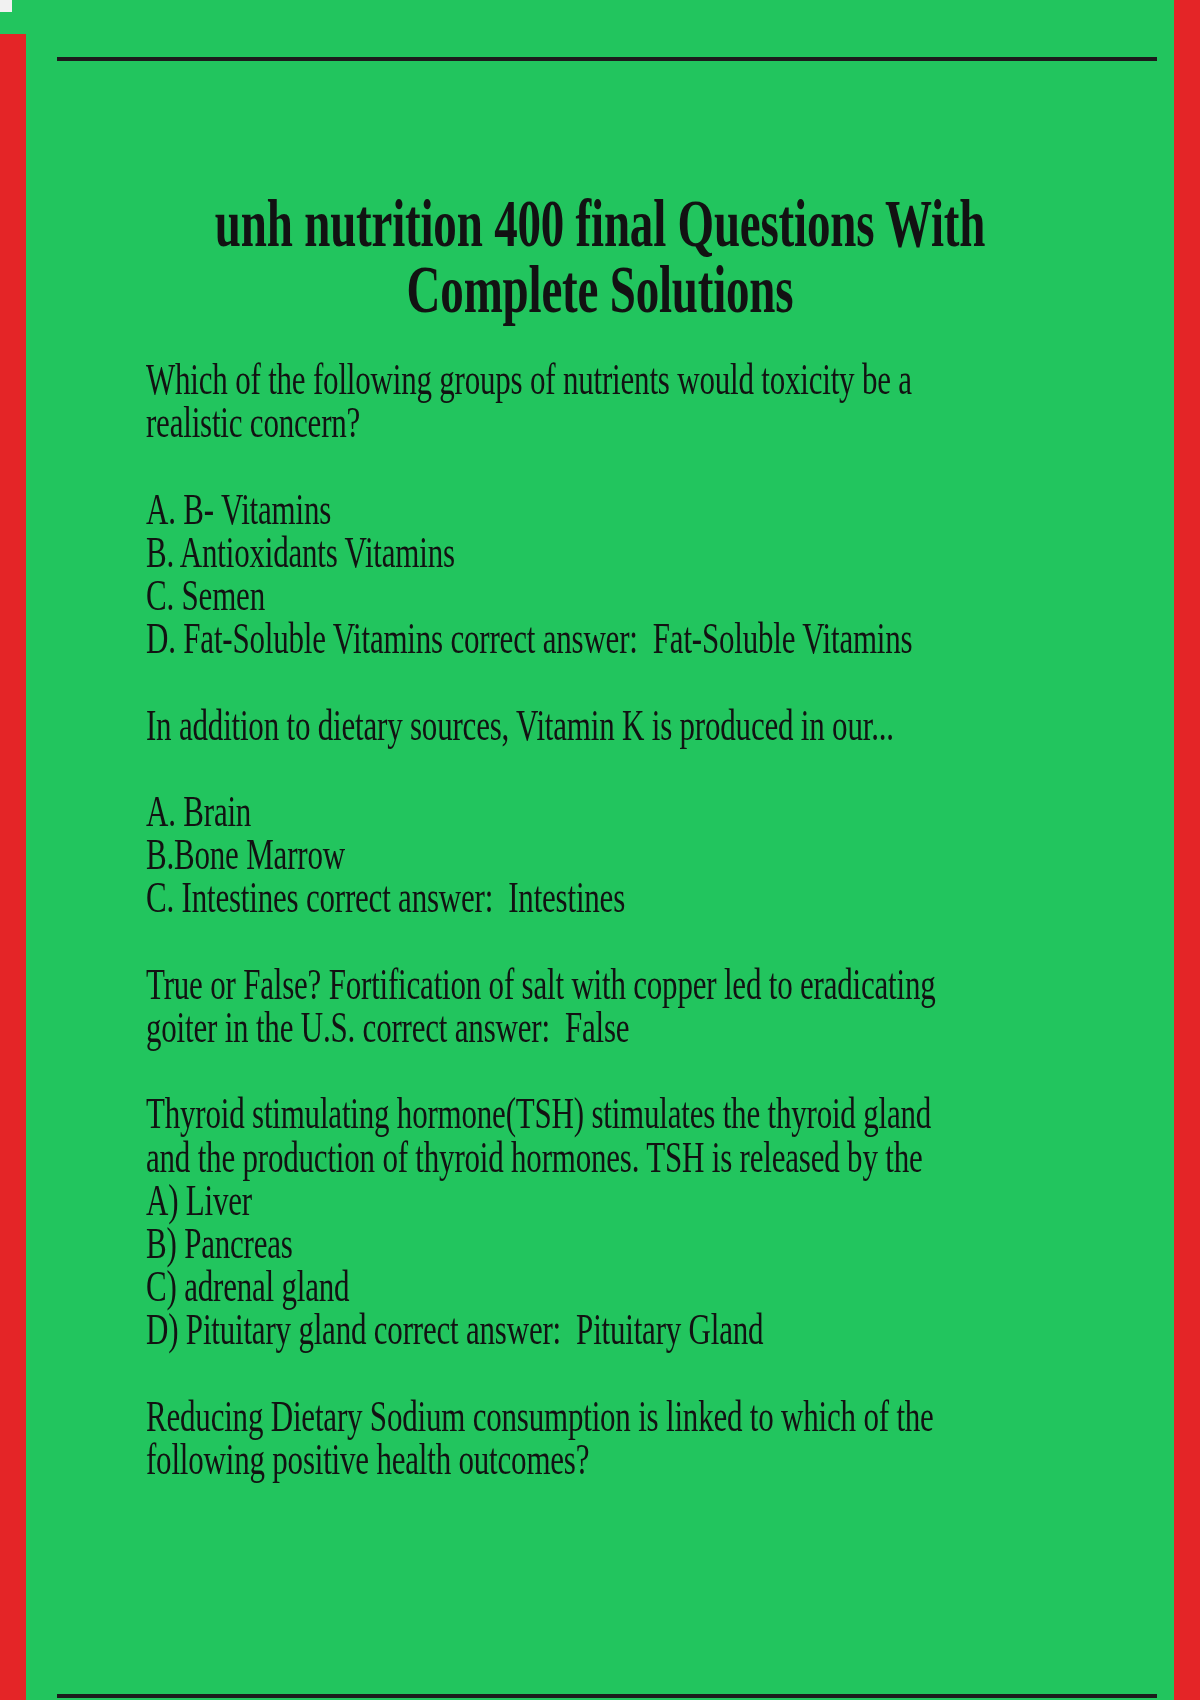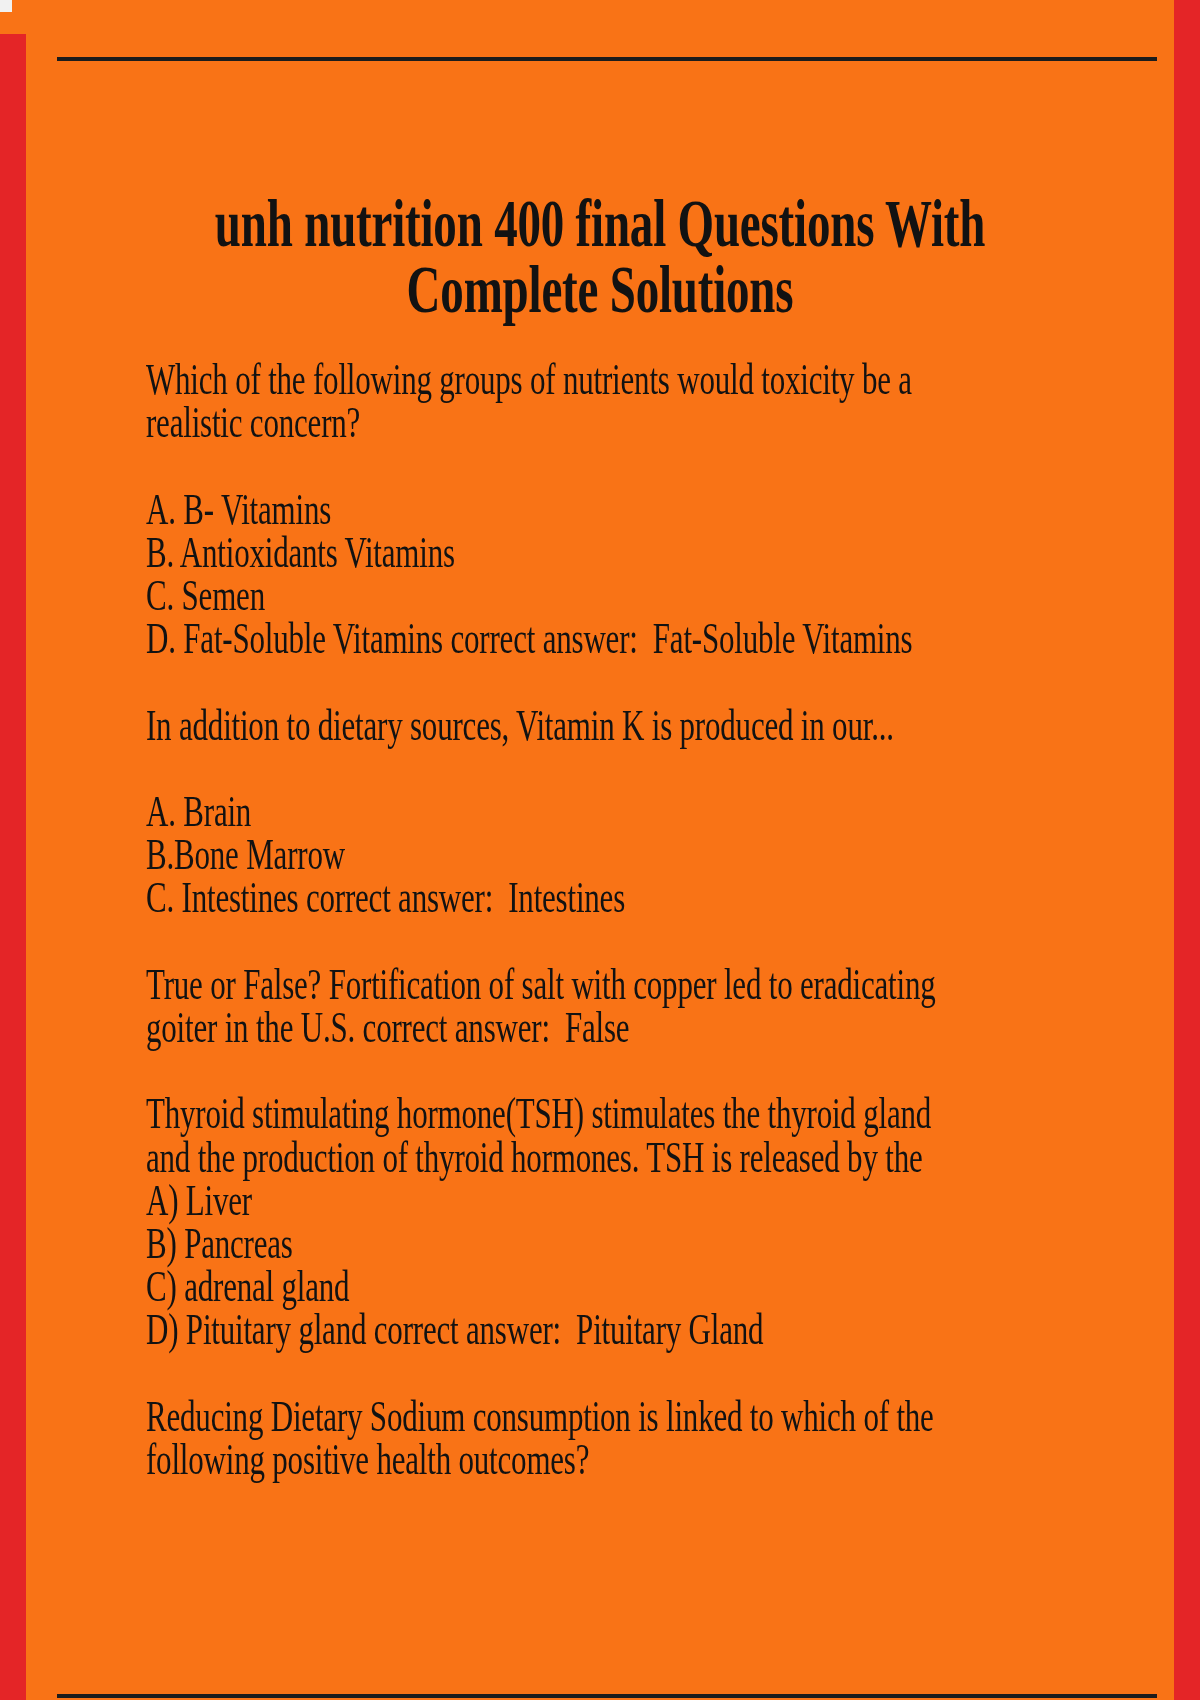--- a/index.html
+++ b/index.html
@@ -4,21 +4,21 @@
 <style>
   html,body{margin:0;padding:0;}
   body{
     width:1200px;height:1700px;
     font-family:"Liberation Serif", serif;
     background:#ffffff;
   }
   .page{
     position:relative;
     width:1200px;height:1700px;
-    background:#f97316;
+    background:#22c55e;
     overflow:hidden;
   }
   .edge-bar{
     position:absolute;
     width:26px;
     background:#e42527;
   }
   .edge-bar.left{left:0;top:34px;height:1666px;}
   .edge-bar.right{right:0;top:0;height:1700px;}
   .corner-square{

